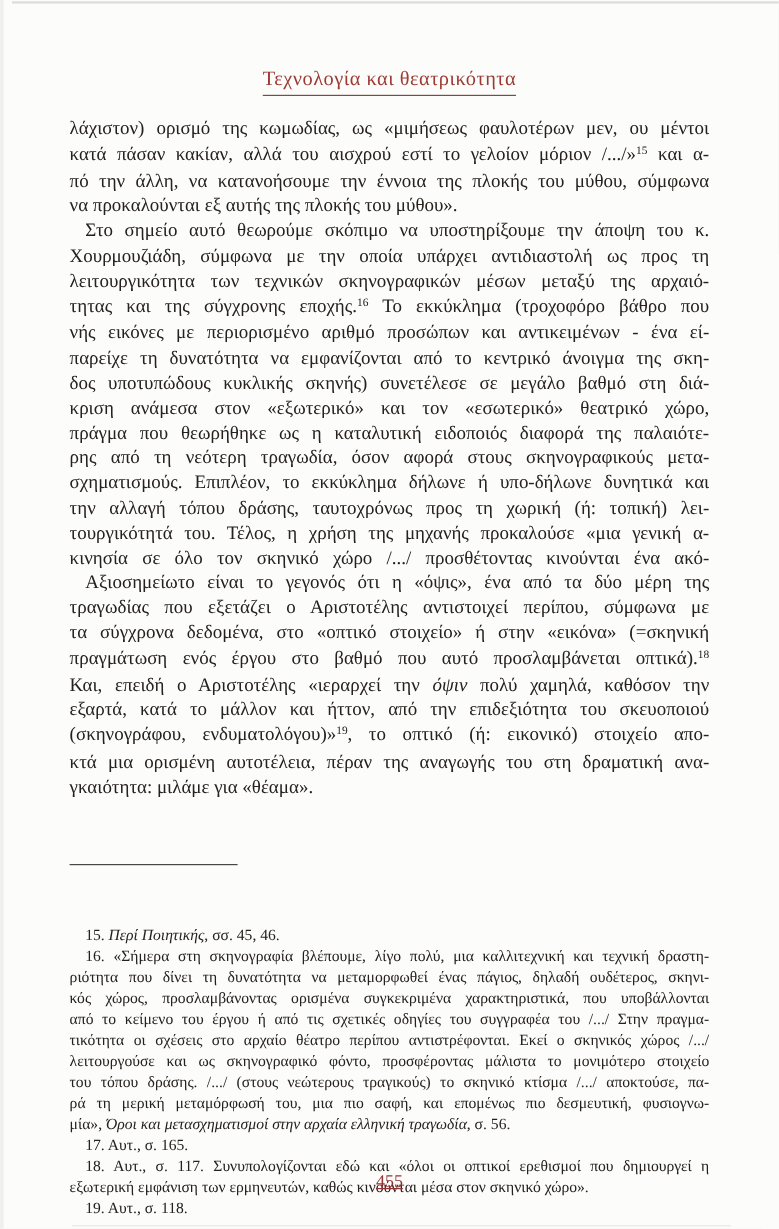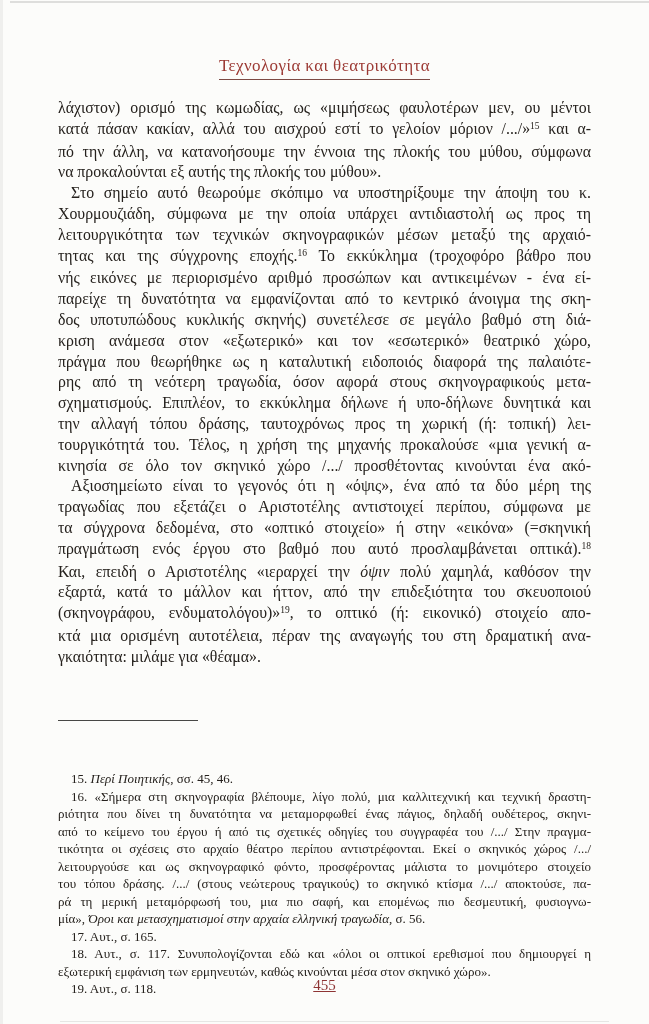--- a/index.html
+++ b/index.html
@@ -128,20 +128,21 @@
 
   <div class="fn-rule"></div>
 
   <div class="footnotes">
       <div class="para">
         <div class="line last first-indent">15. <i>Περί Ποιητικής</i>, σσ. 45, 46.</div>
       </div>
       <div class="para">
         <div class="line first-indent">16. «Σήμερα στη σκηνογραφία βλέπουμε, λίγο πολύ, μια καλλιτεχνική και τεχνική δραστη-</div>
         <div class="line">ριότητα που δίνει τη δυνατότητα να μεταμορφωθεί ένας πάγιος, δηλαδή ουδέτερος, σκηνι-</div>
+        <div class="line">κός χώρος, προσλαμβάνοντας ορισμένα συγκεκριμένα χαρακτηριστικά, που υποβάλλονται</div>
         <div class="line">από το κείμενο του έργου ή από τις σχετικές οδηγίες του συγγραφέα του /.../ Στην πραγμα-</div>
         <div class="line">τικότητα οι σχέσεις στο αρχαίο θέατρο περίπου αντιστρέφονται. Εκεί ο σκηνικός χώρος /.../</div>
         <div class="line">λειτουργούσε και ως σκηνογραφικό φόντο, προσφέροντας μάλιστα το μονιμότερο στοιχείο</div>
         <div class="line">του τόπου δράσης. /.../ (στους νεώτερους τραγικούς) το σκηνικό κτίσμα /.../ αποκτούσε, πα-</div>
         <div class="line">ρά τη μερική μεταμόρφωσή του, μια πιο σαφή, και επομένως πιο δεσμευτική, φυσιογνω-</div>
         <div class="line last">μία», <i>Όροι και μετασχηματισμοί στην αρχαία ελληνική τραγωδία</i>, σ. 56.</div>
       </div>
       <div class="para">
         <div class="line last first-indent">17. Αυτ., σ. 165.</div>
       </div>

